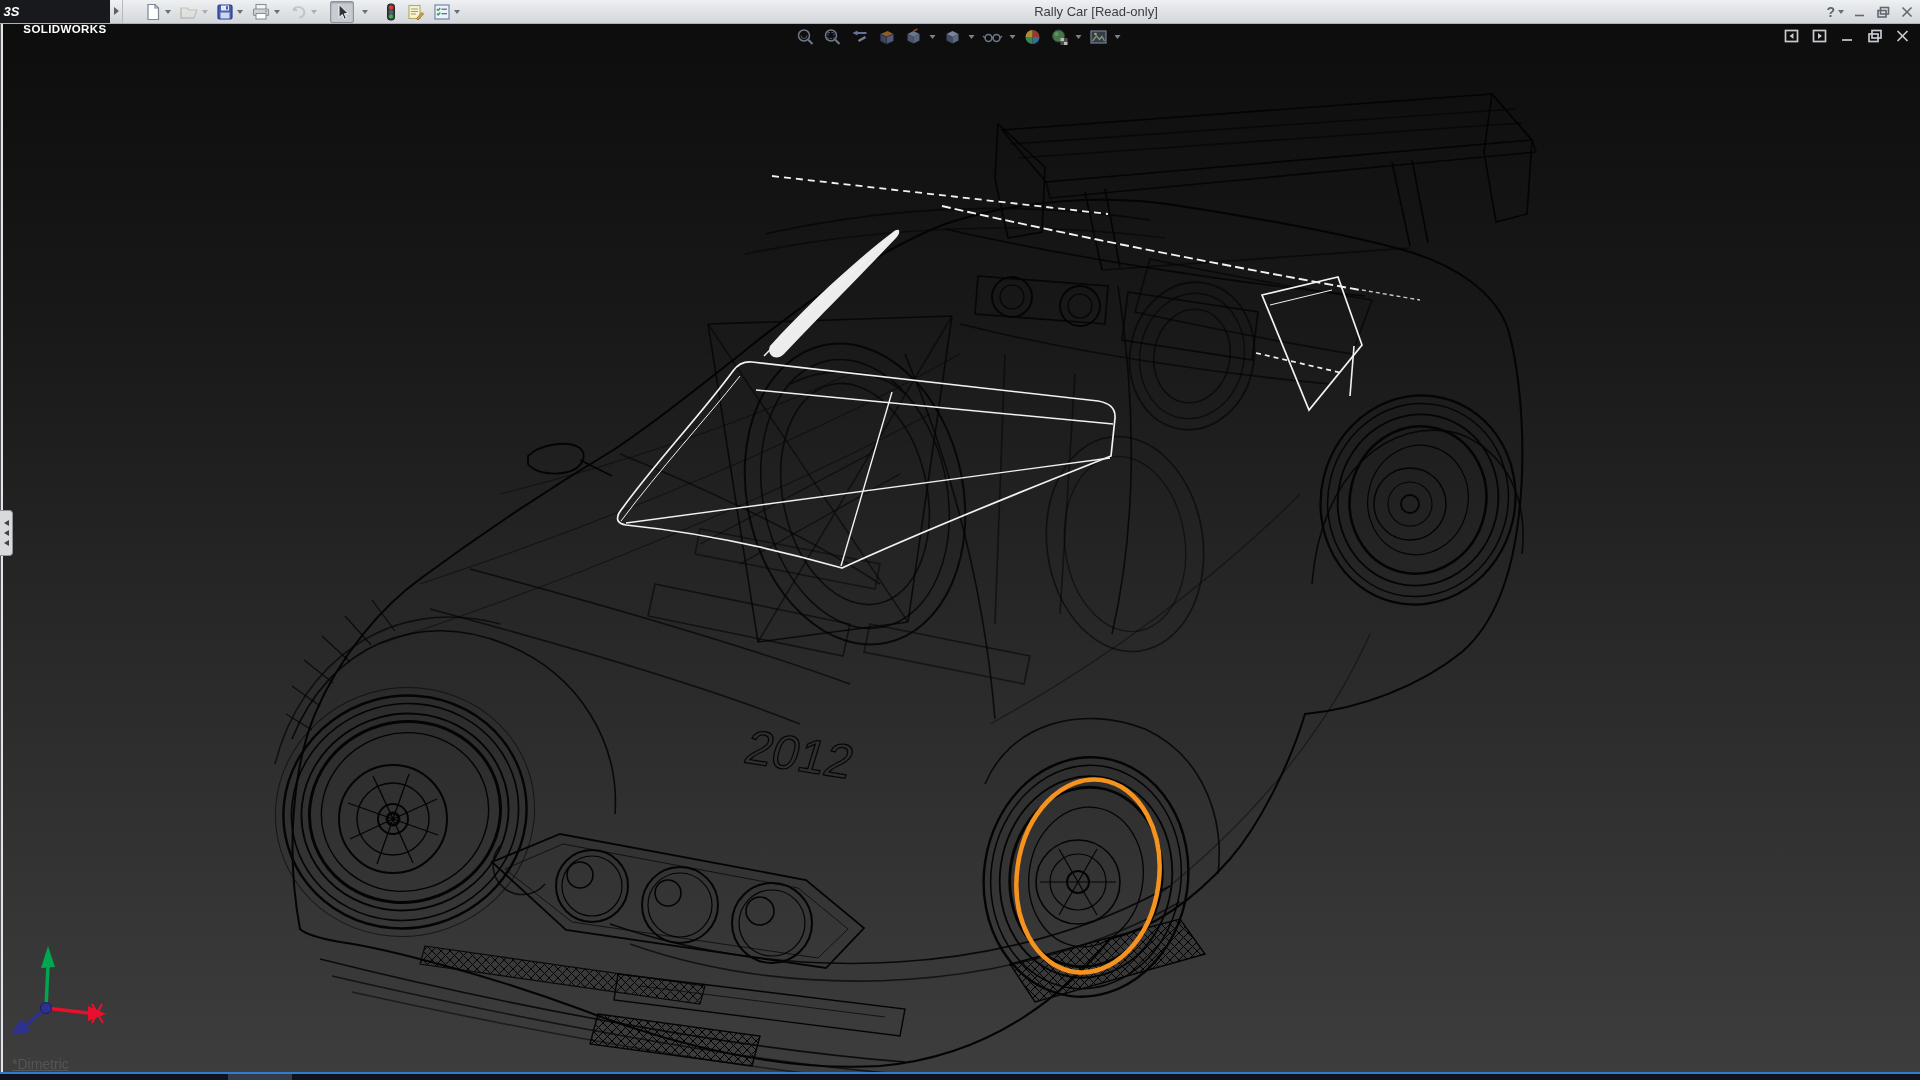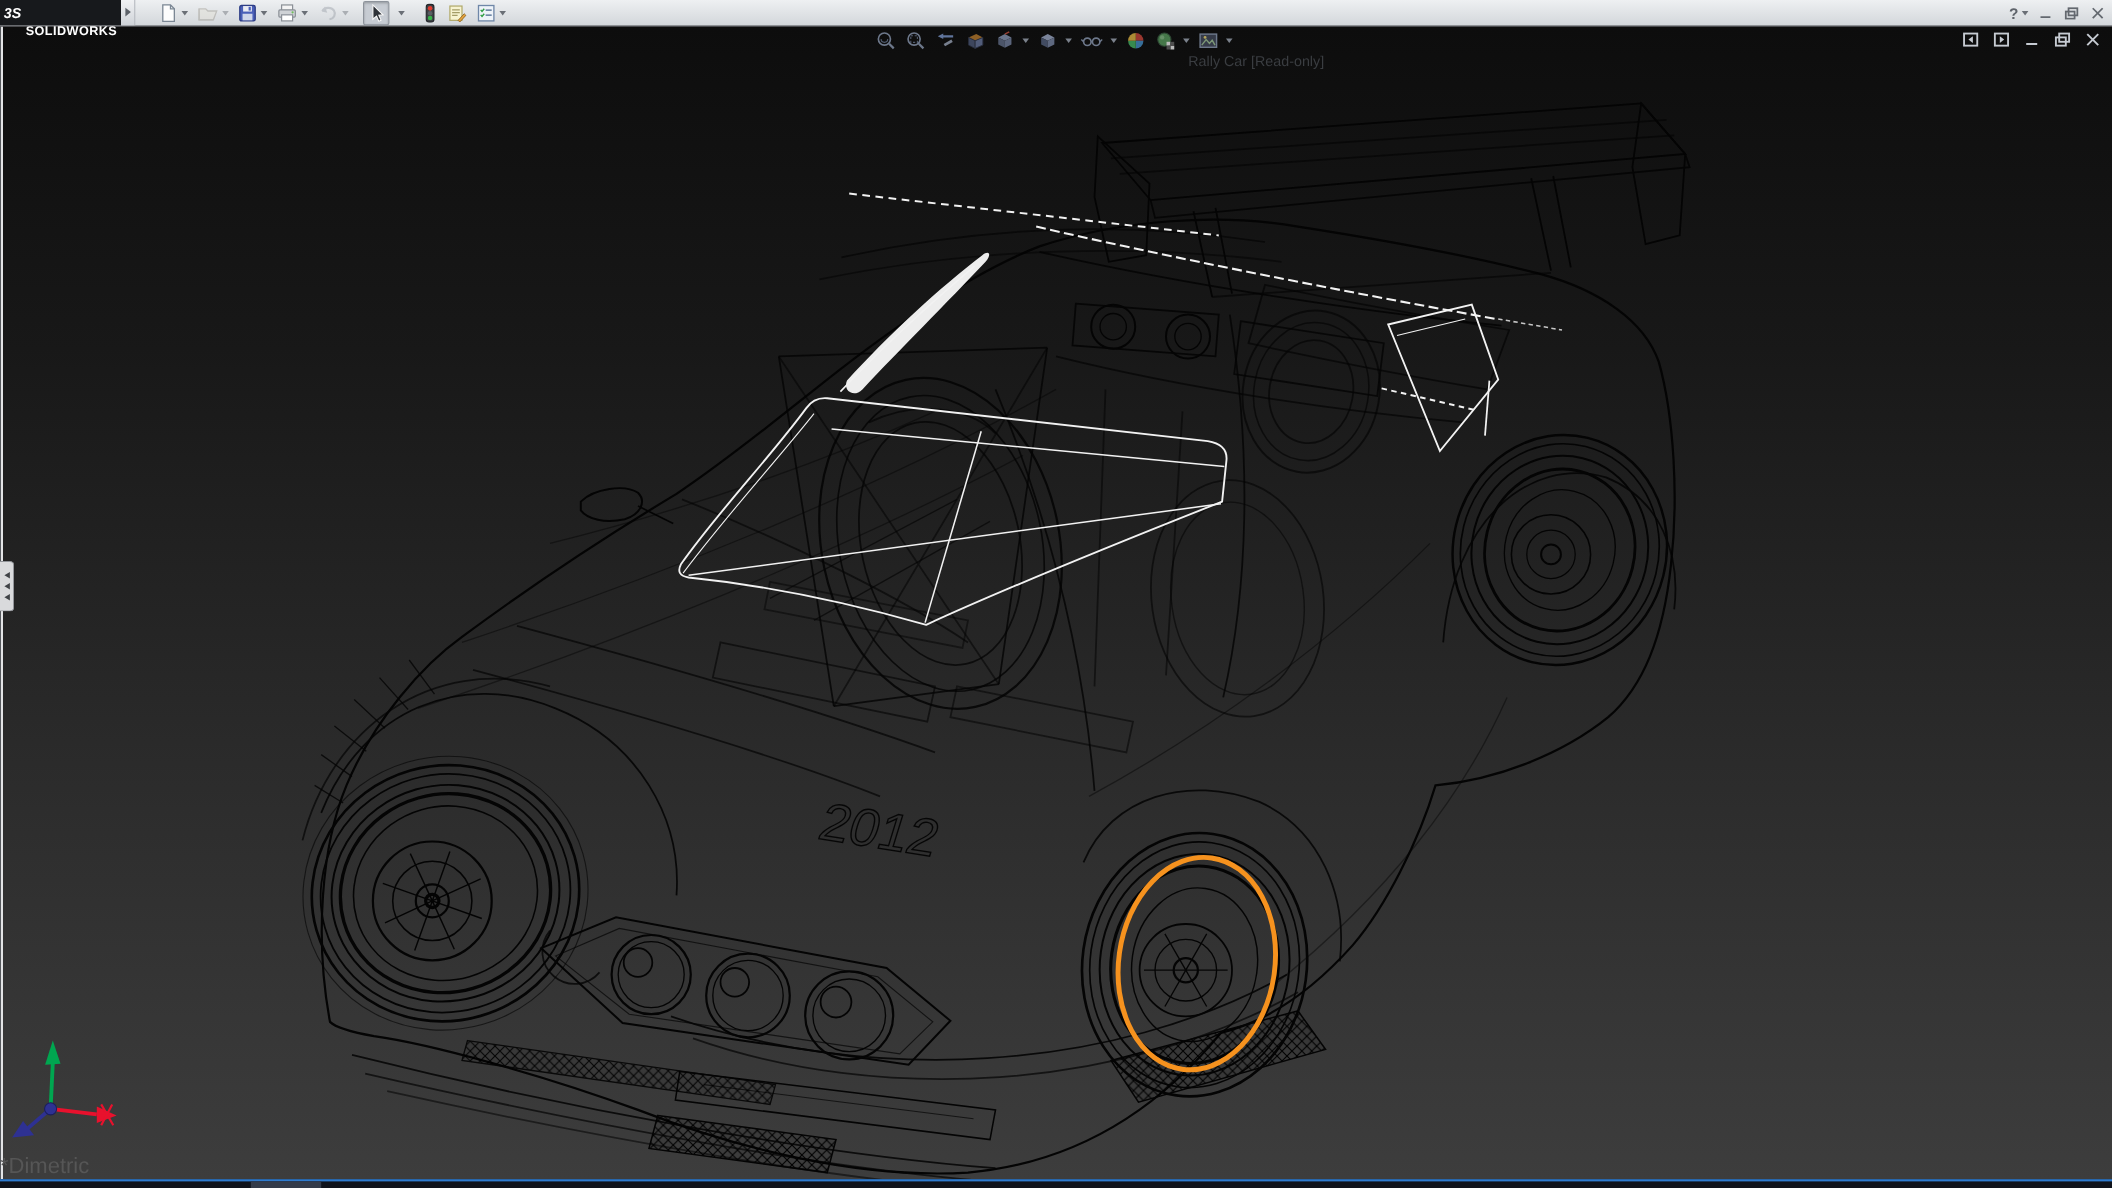--- a/index.html
+++ b/index.html
@@ -18,22 +18,22 @@
     border-right:1px solid #b6bac0;display:flex;align-items:center;justify-content:center;}
   .tri-r{width:0;height:0;border-top:4px solid transparent;border-bottom:4px solid transparent;border-left:5px solid #5c6168;}
   .tb-tools{display:flex;align-items:center;margin-left:18px;gap:2px;}
   .tb-btn{height:22px;display:flex;align-items:center;padding:0 2px;border:1px solid transparent;border-radius:2px;}
   .tb-btn svg{display:block;}
   .tb-btn.active{background:#c7ccd3;border:1px solid #8d939b;box-shadow:inset 0 1px 2px rgba(0,0,0,.25);}
   .tb-btn.disabled{opacity:.45;}
   .caret{width:0;height:0;border-left:3.5px solid transparent;border-right:3.5px solid transparent;
     border-top:4px solid #6a6f76;margin-left:3px;}
   .tb-sep{width:6px;}
-  .app-title{position:absolute;left:1142px;transform:translateX(-50%);top:0;height:24px;
-    line-height:24px;font-size:13px;color:#3a3d41;white-space:nowrap;margin-top:44px;}
+  .app-title{position:absolute;left:1096px;transform:translateX(-50%);top:0;height:24px;
+    line-height:24px;font-size:13px;color:#3a3d41;white-space:nowrap;}
   .tbar-right{position:absolute;right:6px;top:0;height:24px;display:flex;align-items:center;gap:9px;}
   .help-q{font-size:14px;font-weight:bold;color:#5f646b;}
   .win-glyph{stroke:#63686f;stroke-width:1.6;fill:none;}
 
   
   .viewport{position:absolute;left:0;top:24px;width:1920px;height:1048px;
     background:linear-gradient(#0d0d0d 0%,#181818 28%,#2a2a2a 62%,#3d3d3d 100%);overflow:hidden;}
   .edge-strip{position:absolute;left:0;top:0;bottom:0;width:4px;
     background:linear-gradient(90deg,#55585c 0 1px,#e3e4e6 1px 3px,rgba(0,0,0,0) 3px);z-index:5;}
   .collapse-tab{position:absolute;left:0;top:486px;width:13px;height:46px;background:#d9dadc;
@@ -45,21 +45,21 @@
     display:flex;align-items:center;gap:7px;z-index:10;opacity:.85;}
   .hud-btn{display:flex;align-items:center;gap:3px;}
   .hud .caret{border-top-color:#8e96a2;}
 
   .doc-controls{position:absolute;right:10px;top:5px;display:flex;align-items:center;gap:12px;z-index:10;}
   .doc-glyph{stroke:#c6cbd2;stroke-width:1.7;fill:none;}
 
   .car-svg{position:absolute;left:0;top:0;width:1920px;height:1048px;}
 
   .triad{position:absolute;left:0;bottom:22px;width:150px;height:120px;z-index:8;}
-  .orient-label{position:absolute;left:0;bottom:0px;font-size:20px;color:#565656;z-index:8;}
+  .orient-label{position:absolute;left:12px;bottom:0px;font-size:14px;color:#565656;z-index:8;text-decoration:underline;}
 
   
   .task-strip{position:absolute;left:0;bottom:0;width:1920px;height:8px;background:#10131b;
     border-top:2px solid #2f7cd0;z-index:40;}
   .task-seg{position:absolute;left:228px;top:0;width:64px;height:6px;background:#343b49;}
 </style>
 </head>
 <body>
 
 <div class="titlebar">

